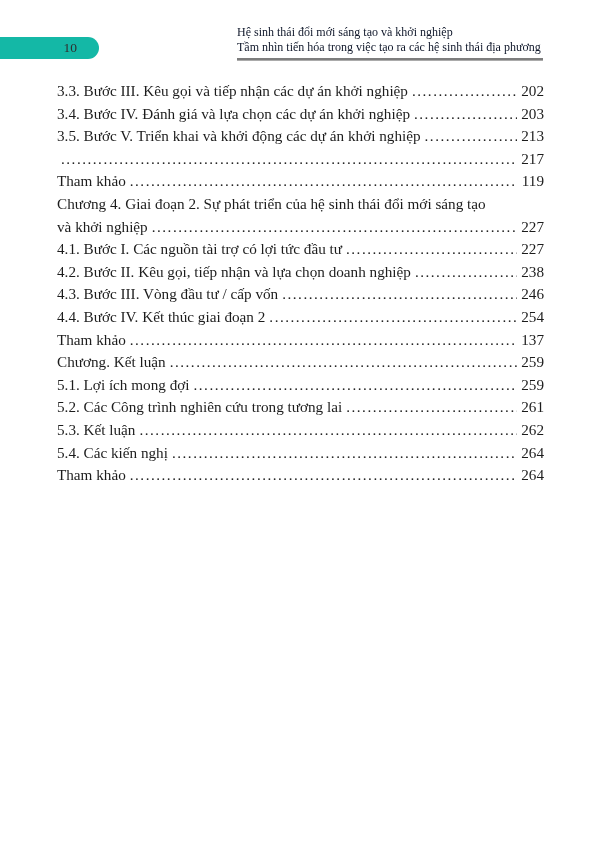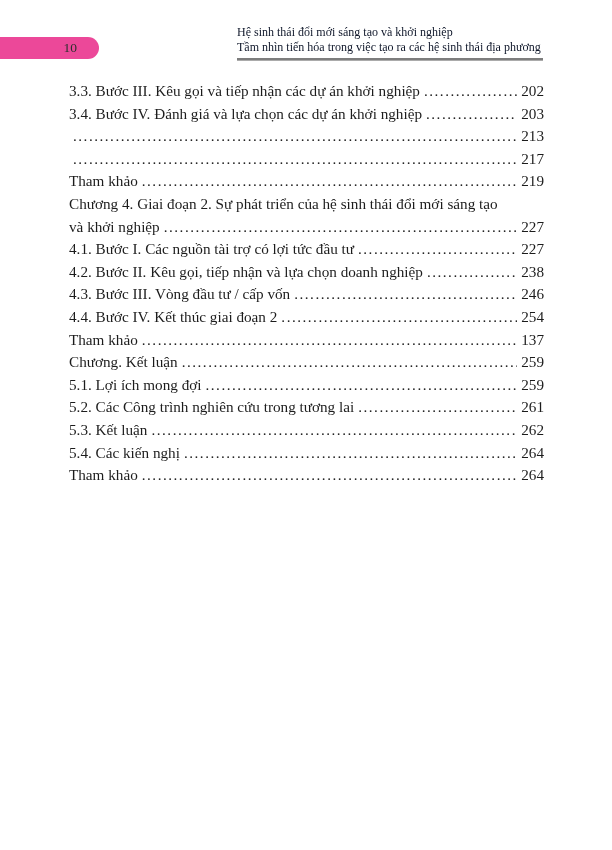--- a/index.html
+++ b/index.html
@@ -11,21 +11,21 @@
     position:relative;
     overflow:hidden;
   }
   .page { position:absolute; inset:0; }
 
   
   .page-num-badge {
     position:absolute;
     left:0; top:37px;
     width:99px; height:22px;
-    background:#ec4899;
+    background:#14b8a6;
     border-radius:0 11px 11px 0;
     display:flex; align-items:center; justify-content:flex-end;
     padding-right:22px;
     box-sizing:border-box;
     font-size:13.5px;
     color:#2f2f2f;
   }
 
   
   .running-head {
@@ -49,21 +49,20 @@
     left:57px; top:80px;
     width:487px;
     font-size:15.2px;
   }
   .toc-row {
     display:flex;
     align-items:flex-start;
     line-height:22.6px;
     height:22.6px;
     white-space:nowrap;
-    margin-left:12px;
   }
   .toc-row .label { flex:0 0 auto; }
   .toc-row .dots {
     flex:1 1 auto;
     overflow:hidden;
     white-space:nowrap;
     margin-left:4px;
     margin-right:3px;
     letter-spacing:1.5px;
     color:#1c1c1c;
@@ -97,31 +96,32 @@
       <span class="label">3.3. Bước III. Kêu gọi và tiếp nhận các dự án khởi nghiệp</span>
       <span class="dots"></span>
       <span class="pg">202</span>
     </div>
       <div class="toc-row">
       <span class="label">3.4. Bước IV. Đánh giá và lựa chọn các dự án khởi nghiệp</span>
       <span class="dots"></span>
       <span class="pg">203</span>
     </div>
       <div class="toc-row">
+      <span class="label">3.5. Bước V. Triển khai và khởi động các dự án khởi nghiệp</span>
       <span class="dots"></span>
       <span class="pg">213</span>
     </div>
       <div class="toc-row">
       <span class="dots"></span>
       <span class="pg">217</span>
     </div>
       <div class="toc-row">
       <span class="label">Tham khảo</span>
       <span class="dots"></span>
-      <span class="pg">219</span>
+      <span class="pg">119</span>
     </div>
       <div class="toc-row no-page">
       <span class="label">Chương 4. Giai đoạn 2. Sự phát triển của hệ sinh thái đổi mới sáng tạo</span>
 
     </div>
       <div class="toc-row">
       <span class="label">và khởi nghiệp</span>
       <span class="dots"></span>
       <span class="pg">227</span>
     </div>

